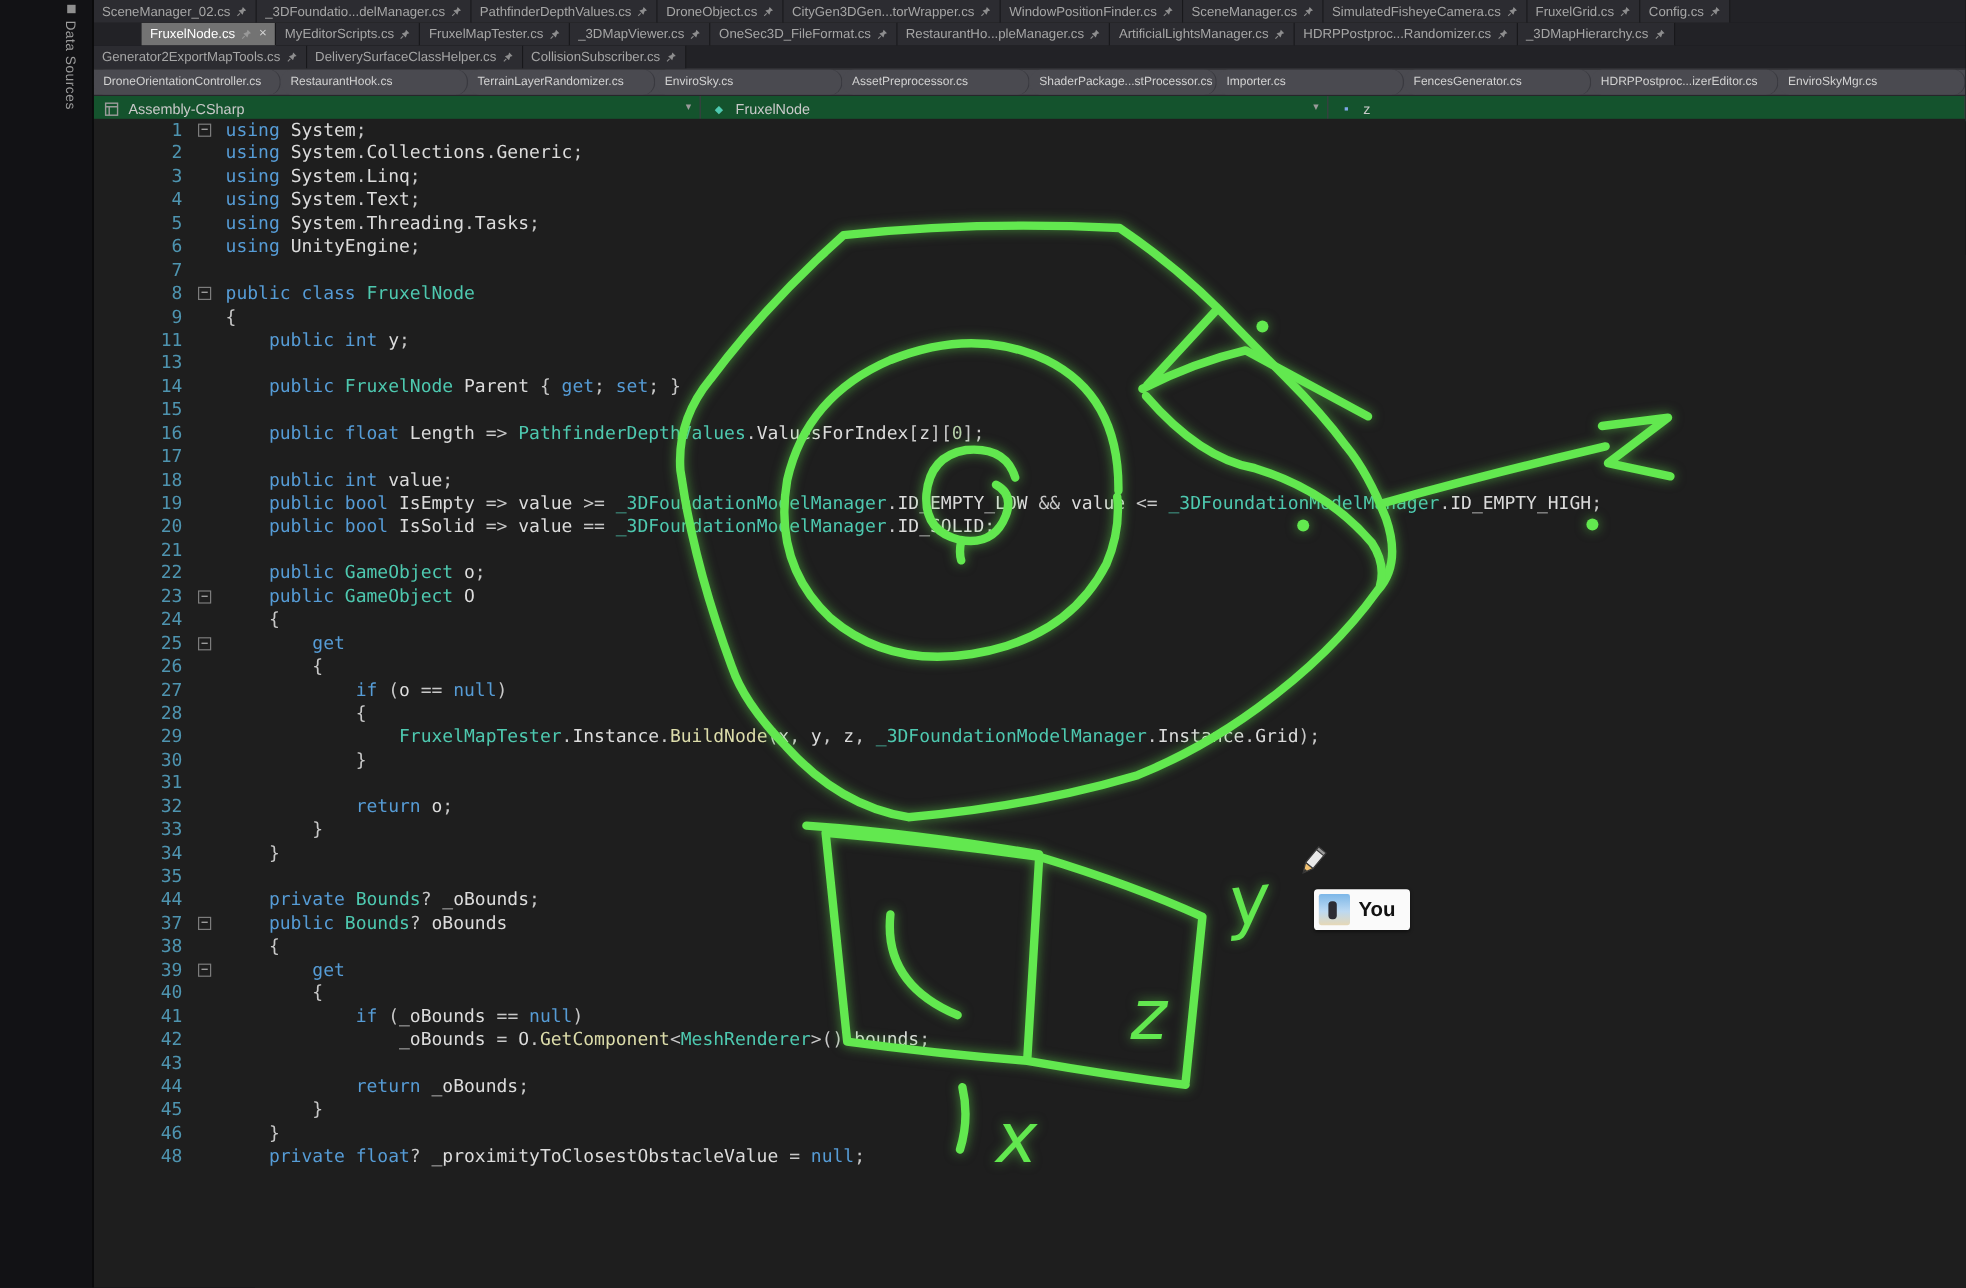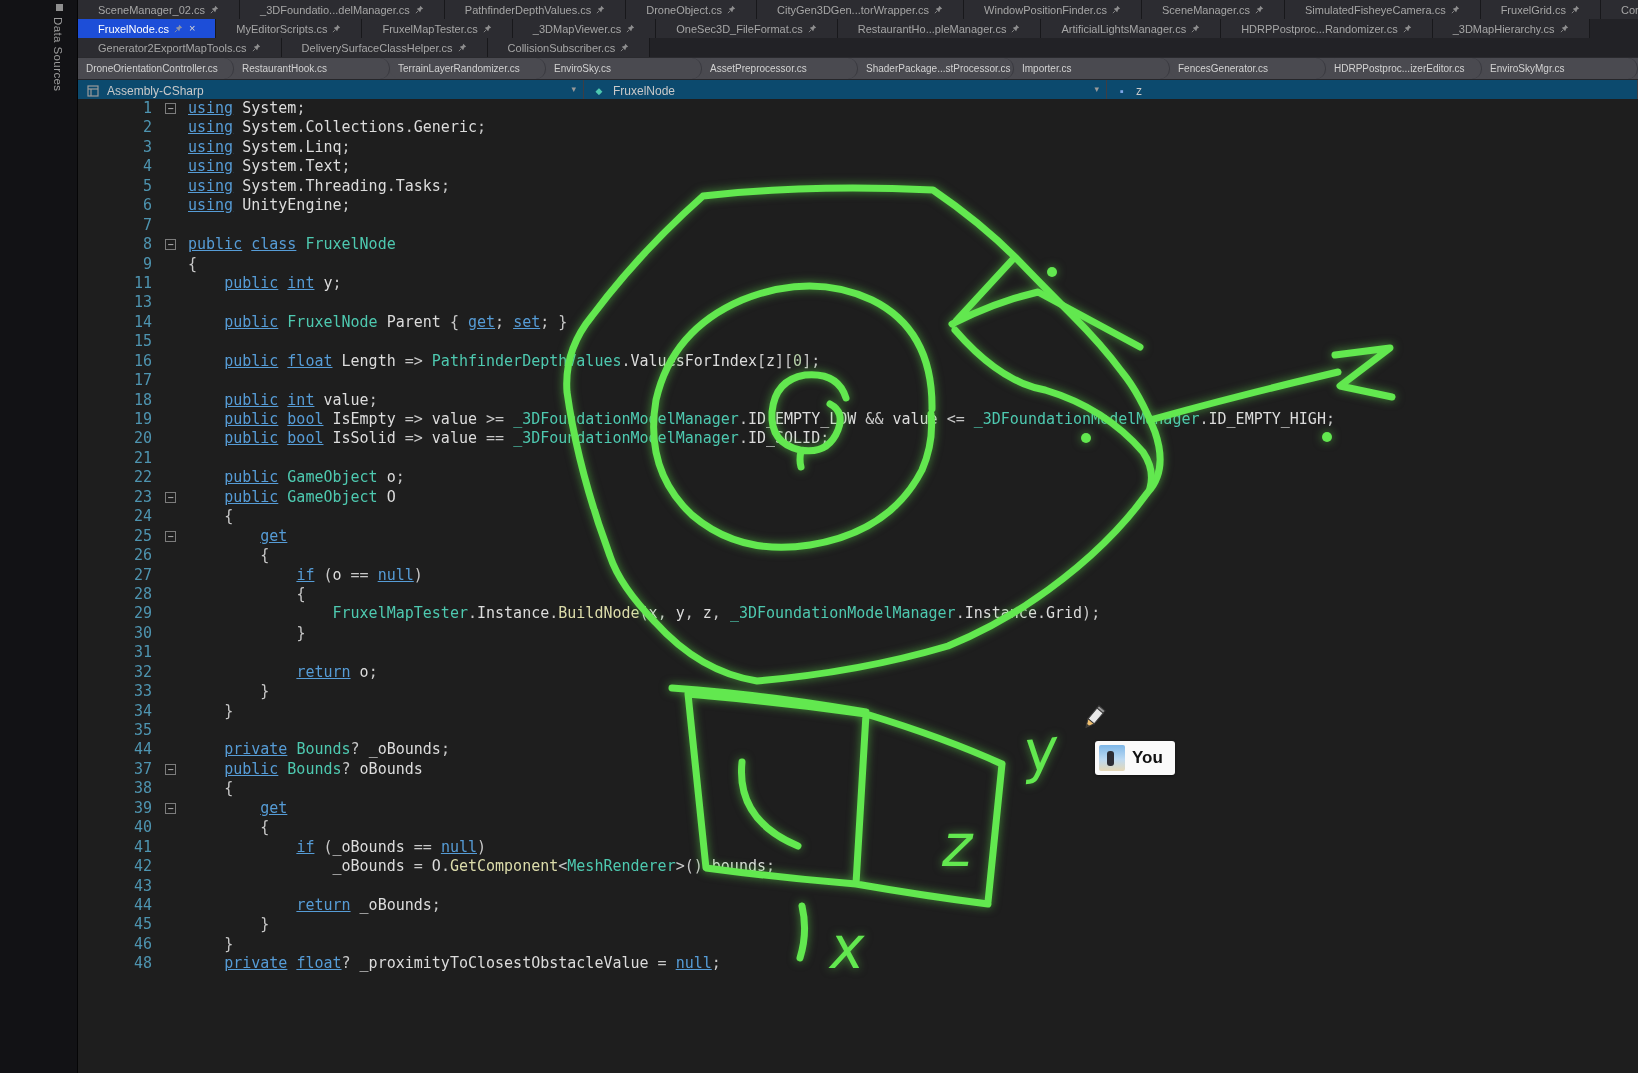--- a/index.html
+++ b/index.html
@@ -10,53 +10,53 @@
   .rail{position:absolute;left:0;top:0;width:77px;height:100%;background:#121215;
         border-right:1px solid #050506;z-index:2;}
   .rail-icon{position:absolute;left:56px;top:4px;width:7px;height:7px;background:#8f8f8f;}
   .rail-tab{position:absolute;left:52px;top:17px;writing-mode:vertical-rl;
             color:#9c9c9c;font-size:11.5px;letter-spacing:.4px;white-space:nowrap;}
 
   .main{position:absolute;left:78px;top:0;right:0;bottom:0;background:#1e1e1e;}
 
   
   .tabrow{display:flex;align-items:stretch;height:19px;background:#222226;overflow:hidden;}
-  .tab{display:flex;align-items:center;gap:5px;padding:0 20px;background:#2c2c31;
+  .tab{display:flex;align-items:center;gap:5px;padding:0 7px;background:#2c2c31;
        border-right:1px solid #18181b;color:#a6a6a6;font-size:11px;white-space:nowrap;cursor:default;}
-  .tab.active{background:#1d4ed8;color:#ffffff;}
+  .tab.active{background:#737373;color:#ffffff;margin-left:40px;}
   .tab .pin{display:flex;align-items:center;opacity:.85;}
   .tab .close{font-size:11px;line-height:11px;color:#d6d6d6;margin-left:1px;}
 
   .tabrow.files{height:21px;background:#4a4a50;border-top:1px solid #2a2a2e;border-bottom:1px solid #26262a;}
   .ftab{flex:1;display:flex;align-items:center;padding:0 8px;color:#d2d2d2;font-size:10px;
         border-right:1px solid #39393f;background:#4a4a50;white-space:nowrap;overflow:hidden;border-radius:10px;}
 
   
-  .navbar{display:flex;height:21px;background:#0c4a6e;border-bottom:1px solid #101012;}
+  .navbar{display:flex;height:21px;background:#14532d;border-bottom:1px solid #101012;}
   .nav-sec{display:flex;align-items:center;gap:7px;padding:0 8px;border-right:1px solid #3e3e44;
            position:relative;color:#c9c9c9;font-size:12px;}
   .s1{width:489px;}.s2{width:506px;}.s3{flex:1;}
   .chev{position:absolute;right:7px;top:4px;color:#9a9a9a;font-size:9px;}
   .navicon{display:inline-flex;align-items:center;justify-content:center;width:14px;height:14px;font-size:10px;}
   .glyph-class{color:#4EC9B0;font-size:9px;}
   .glyph-member{color:#7fa7e8;font-size:11px;}
 
   
   .editor{position:absolute;top:99px;left:0;right:0;bottom:0;background:#1e1e1e;
           font-family:"DejaVu Sans Mono",monospace;font-size:15px;line-height:19.45px;z-index:1;}
   .line{display:flex;height:19.45px;}
   .ln{width:74px;text-align:right;padding-right:6px;color:#4e94b0;flex:none;}
   .fold{width:30px;flex:none;position:relative;display:flex;align-items:center;padding-left:7px;box-sizing:border-box;}
   .foldbox{width:11px;height:11px;border:1px solid #7c7c7c;background:#1e1e1e;color:#c3c3c3;
            font:10px/9px "DejaVu Sans Mono",monospace;text-align:center;box-sizing:border-box;}
   .editmark{display:flex;align-items:center;margin-left:2px;}
   .codecell{flex:1;white-space:pre;color:#dcdcdc;}
   .line.current .codecell{outline:1px solid #4f4f4f;outline-offset:-1px;}
   .caret{display:inline-block;width:1.5px;height:16px;background:#eaeaea;vertical-align:-3px;margin-left:1px;}
-  .tok-kw{color:#569CD6;text-decoration:underline;}.tok-ty{color:#4EC9B0;}.tok-fn{color:#DCDCAA;}
+  .tok-kw{color:#569CD6;}.tok-ty{color:#4EC9B0;}.tok-fn{color:#DCDCAA;}
   .tok-id{color:#dcdcdc;}.tok-op{color:#c8c8c8;}.tok-num{color:#B5CEA8;}
 
   
   .overlay{position:absolute;inset:0;z-index:5;pointer-events:none;
            filter:drop-shadow(0 0 5px rgba(98,232,79,.55));}
   .draw{stroke:var(--ann,#62e84f);stroke-width:7;fill:none;stroke-linecap:round;stroke-linejoin:round;}
   .dot{fill:var(--ann,#62e84f);}
   .axis{fill:var(--ann,#62e84f);font-family:"DejaVu Sans",sans-serif;font-style:italic;font-size:58px;}
 
   

